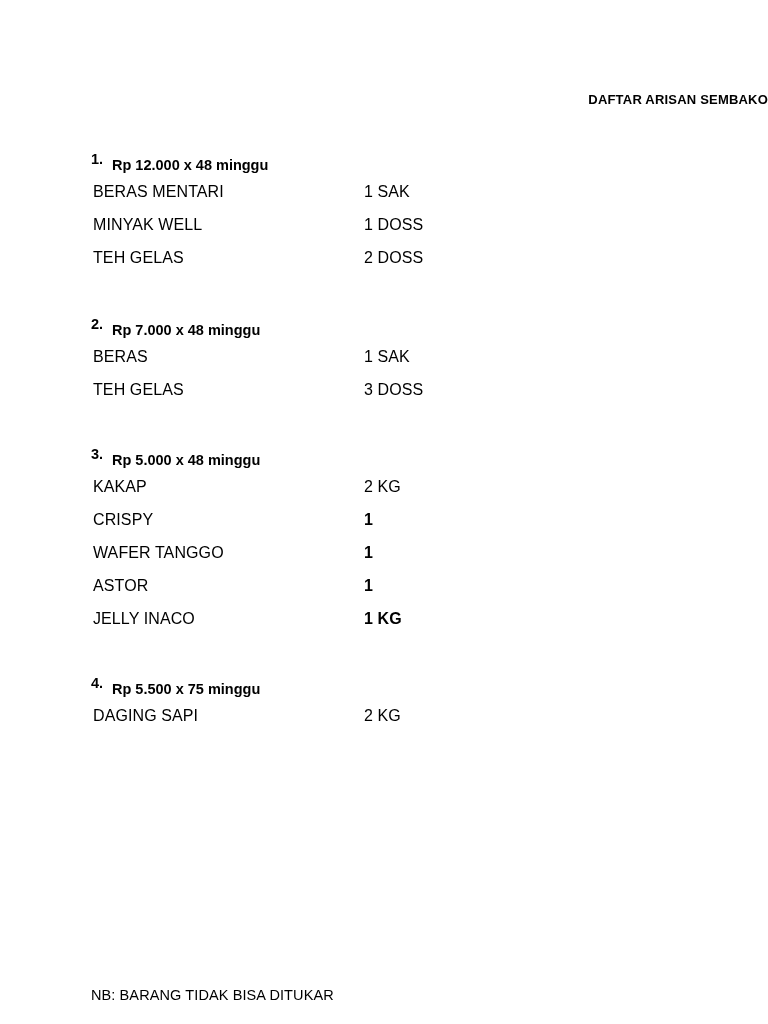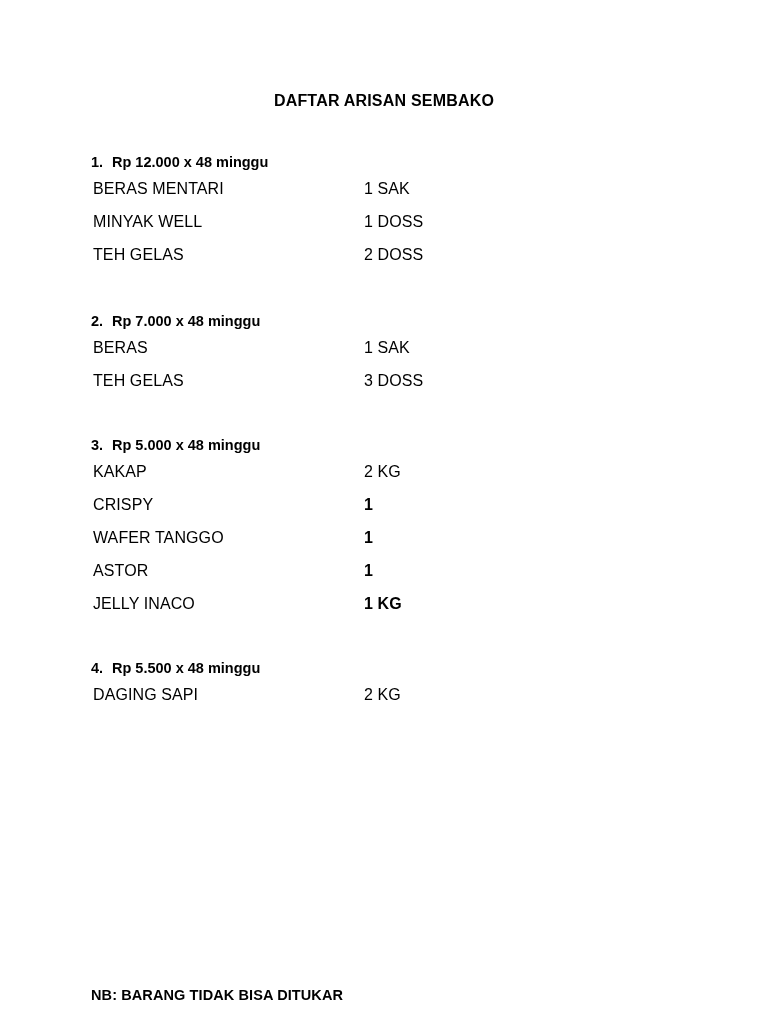--- a/index.html
+++ b/index.html
@@ -16,23 +16,23 @@
     overflow: hidden;
   }
   .page {
     width: 768px;
     height: 1024px;
     box-sizing: border-box;
     padding: 0;
     position: relative;
   }
   .doc-title {
-    text-align: center;
+    text-align: right;
     font-weight: bold;
-    font-size: 16px;
+    font-size: 13px;
     letter-spacing: 0.2px;
     margin-top: 92px;
     margin-bottom: 0;
   }
   .sections {
     margin-top: 44px;
     padding-left: 91px;
     padding-right: 60px;
   }
   .section {
@@ -43,20 +43,21 @@
     font-size: 14.5px;
     margin: 0 0 0 0;
     display: flex;
   }
   .section-heading .num {
     width: 21px;
     flex: none;
   }
   .section-heading .htext {
     flex: 1;
+    margin-top: 6px;
   }
   .items {
     margin-top: 10px;
   }
   .item-row {
     display: flex;
     align-items: baseline;
     height: 33px;
     font-size: 16px;
   }
@@ -73,21 +74,21 @@
   .item-row.indent .item-name {
     padding-left: 2px;
   }
   .qty-bold {
     font-weight: bold;
   }
   .note {
     position: absolute;
     left: 91px;
     top: 895px;
-    font-weight: bold;
+    font-weight: normal;
     font-size: 14.5px;
     letter-spacing: 0.1px;
   }
   .sec-1 { margin-bottom: 34px; }
   .sec-2 { margin-bottom: 32px; }
   .sec-3 { margin-bottom: 32px; }
   .sec-4 { margin-bottom: 0; }
 </style>
 </head>
 <body>
@@ -161,21 +162,21 @@
         <div class="item-row indent">
           <span class="item-name">JELLY INACO</span>
           <span class="item-qty qty-bold">1 KG</span>
         </div>
       </div>
     </div>
 
     <div class="section sec-4">
       <div class="section-heading">
         <span class="num">4.</span>
-        <span class="htext">Rp 5.500 x 48 minggu</span>
+        <span class="htext">Rp 5.500 x 75 minggu</span>
       </div>
       <div class="items">
         <div class="item-row indent">
           <span class="item-name">DAGING SAPI</span>
           <span class="item-qty">2 KG</span>
         </div>
       </div>
     </div>
 
   </div>

